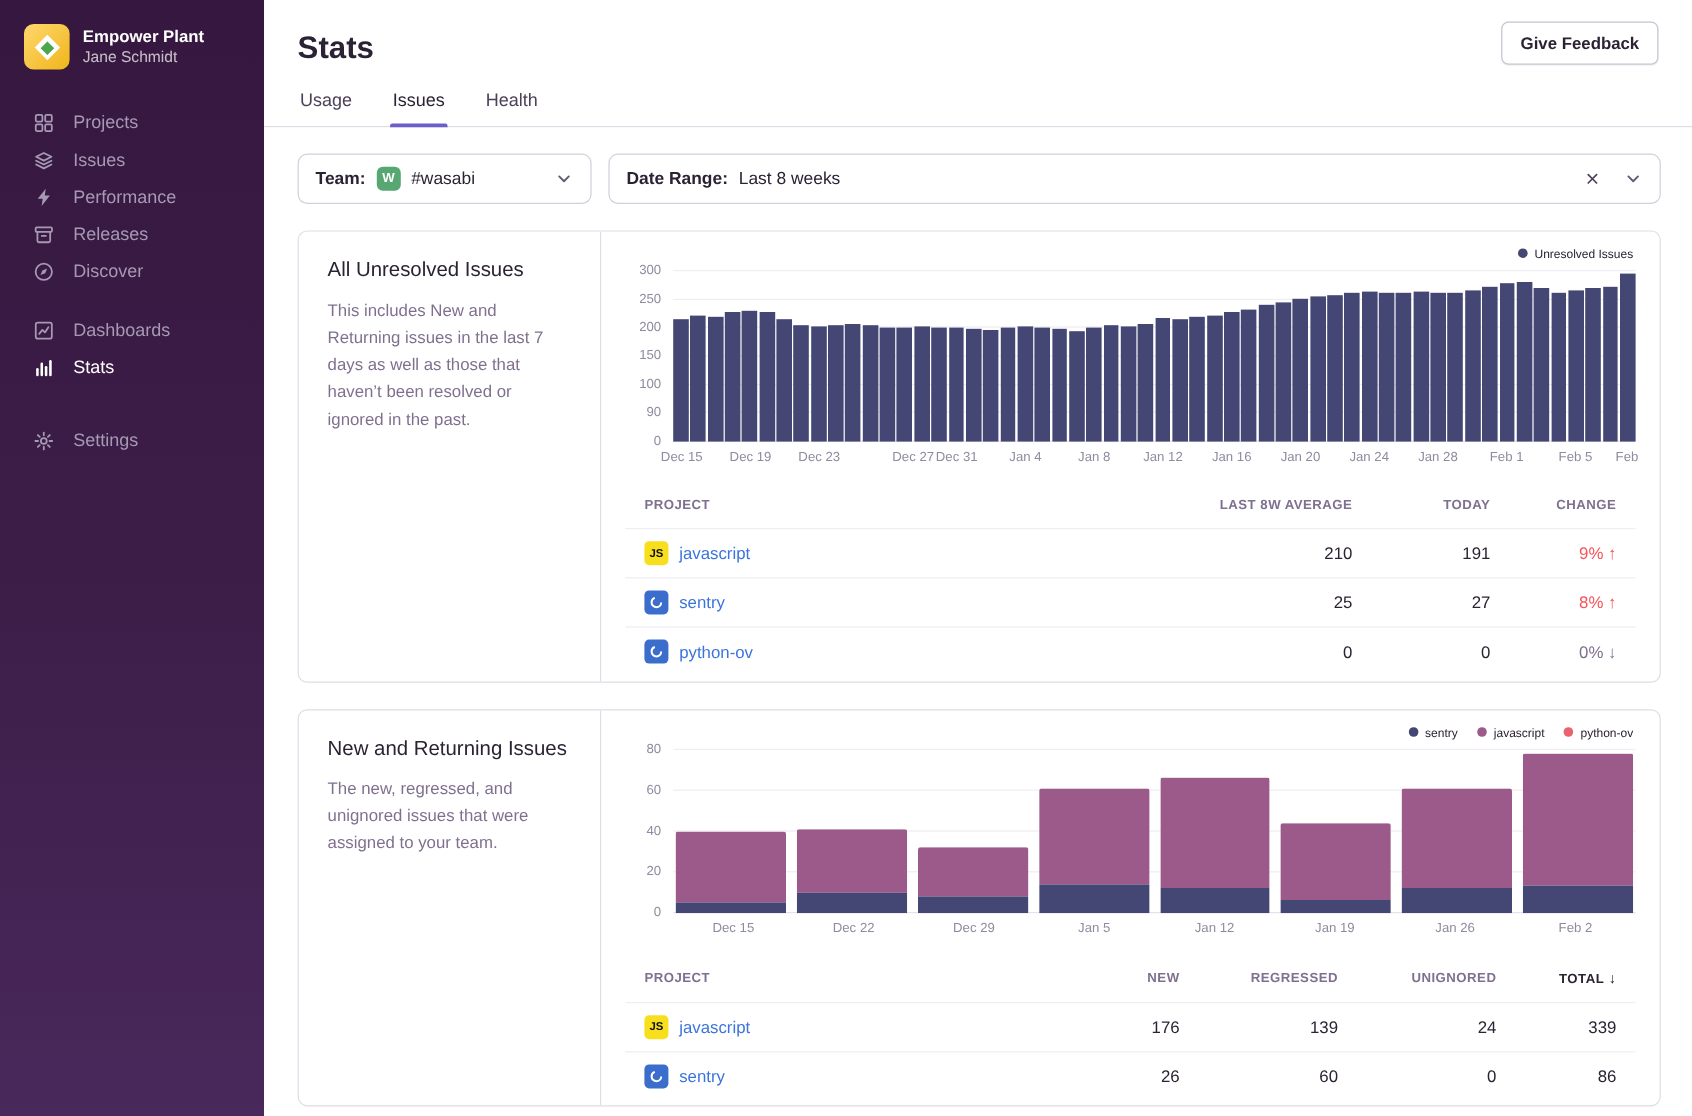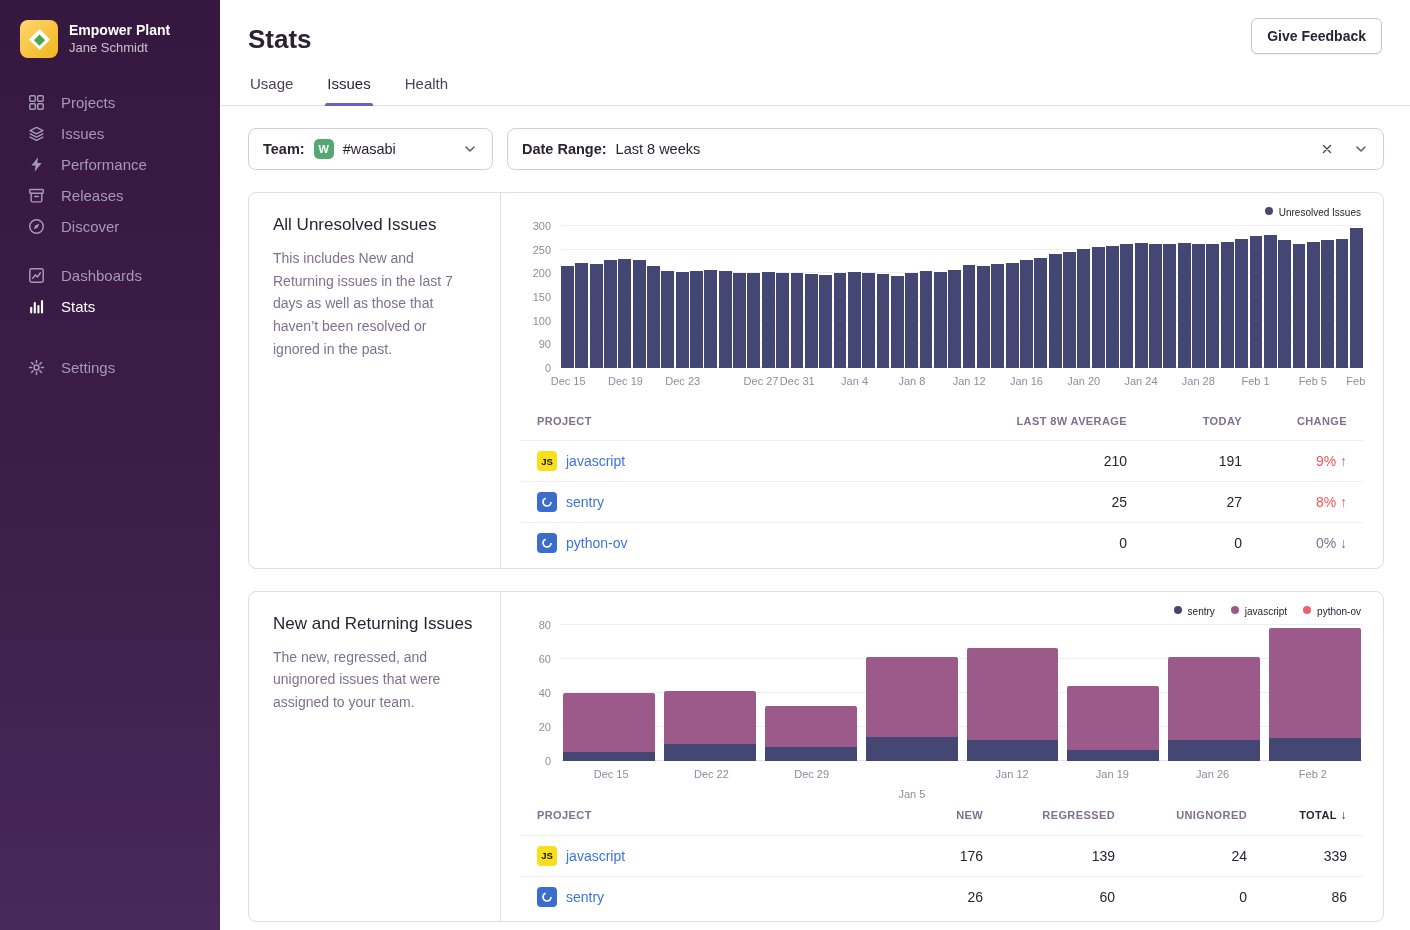--- a/index.html
+++ b/index.html
@@ -496,21 +496,21 @@
                     <div style="height: 110.5px; background: rgb(156, 90, 139);"></div>
                     <div style="height: 0px; background: rgb(233, 98, 110);"></div>
                   </div>
                 </div>
               </div>
             </div>
           <div class="xaxis">
               <div class="xtick" style="left: 6.25%;">Dec 15</div>
               <div class="xtick" style="left: 18.75%; text-align: center;">Dec 22</div>
               <div class="xtick" style="left: 31.25%;">Dec 29</div>
-              <div class="xtick" style="left: 43.75%; margin-top: 20px;">Jan 5</div>
+              <div class="xtick" style="left: 43.75%;">Jan 5</div>
               <div class="xtick" style="left: 56.25%;">Jan 12</div>
               <div class="xtick" style="left: 68.75%;">Jan 19</div>
               <div class="xtick" style="left: 81.25%;">Jan 26</div>
               <div class="xtick" style="left: 93.75%;">Feb 2</div>
             </div>
         </div>
         <table class="stats-table" id="table-1">
             <thead>
               <tr>
                 <th><span>PROJECT</span></th>

